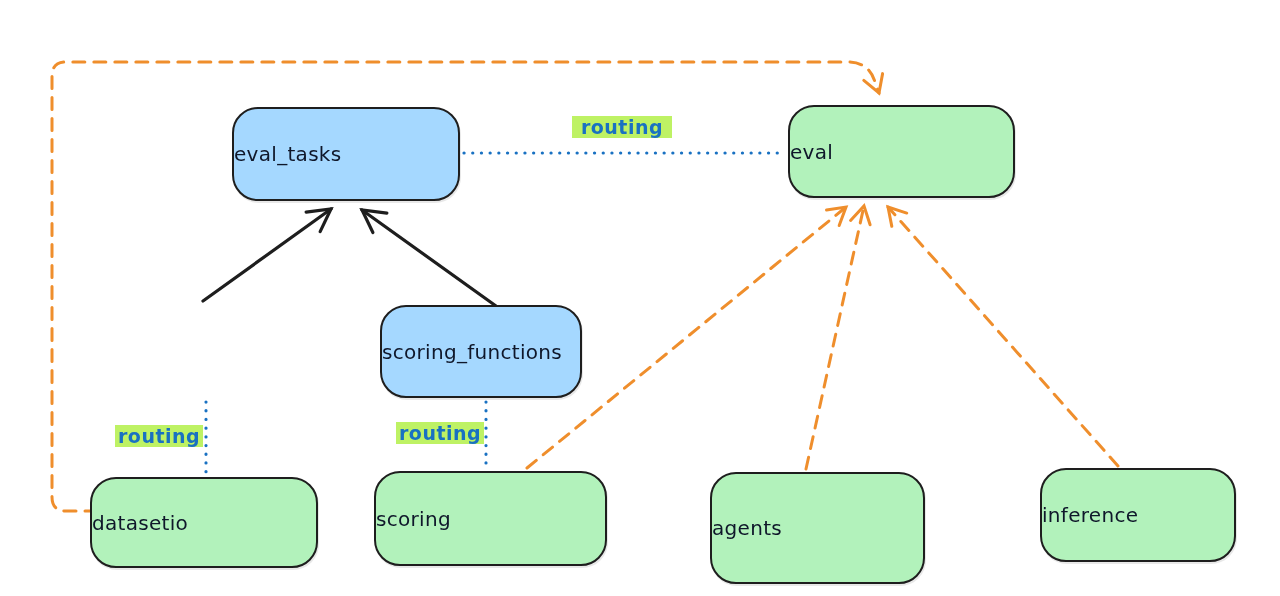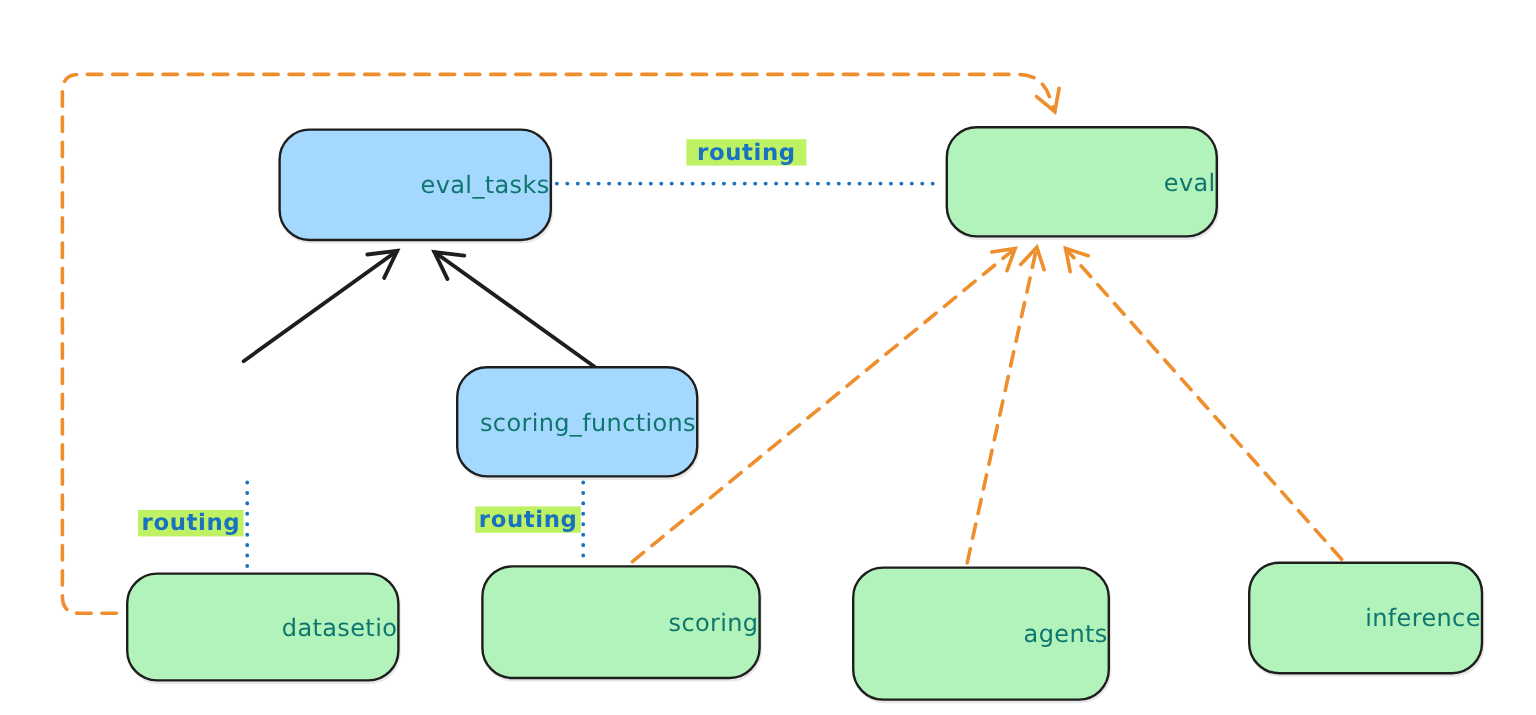--- a/index.html
+++ b/index.html
@@ -16,23 +16,23 @@
     left: 0; top: 0;
     width: 1280px; height: 596px;
   }
   .node {
     position: absolute;
     box-sizing: border-box;
     border: 2.5px solid #1e1e1e;
     border-radius: 26px;
     display: flex;
     align-items: center;
-    justify-content: flex-end;
+    justify-content: flex-start;
     font-size: 20px;
-    color: #0f766e;
+    color: #0f172a;
     letter-spacing: 0.3px;
     box-shadow: 1px 2px 0 rgba(30,30,30,0.10);
   }
   .node.blue  { background: #a5d8ff; }
   .node.green { background: #b2f2bb; }
   .edge-label {
     position: absolute;
     color: #1971c2;
     font-size: 19px;
     font-weight: 600;
@@ -79,25 +79,25 @@
 
   <div class="node green" style="left:788px; top:105px; width:227px; height:93px;">
     <span>eval</span>
   </div>
 
 
   <div class="node blue" style="left:380px; top:305px; width:202px; height:93px;">
     <span>scoring_functions</span>
   </div>
 
-  <div class="node green" style="left:105px; top:477px; width:228px; height:91px;padding-left:10px;">
+  <div class="node green" style="left:90px; top:477px; width:228px; height:91px;">
     <span>datasetio</span>
   </div>
 
-  <div class="node green" style="left:401px; top:471px; width:233px; height:95px;">
+  <div class="node green" style="left:374px; top:471px; width:233px; height:95px;">
     <span>scoring</span>
   </div>
 
   <div class="node green" style="left:710px; top:472px; width:215px; height:112px;">
     <span>agents</span>
   </div>
 
   <div class="node green" style="left:1040px; top:468px; width:196px; height:94px;">
     <span>inference</span>
   </div>

